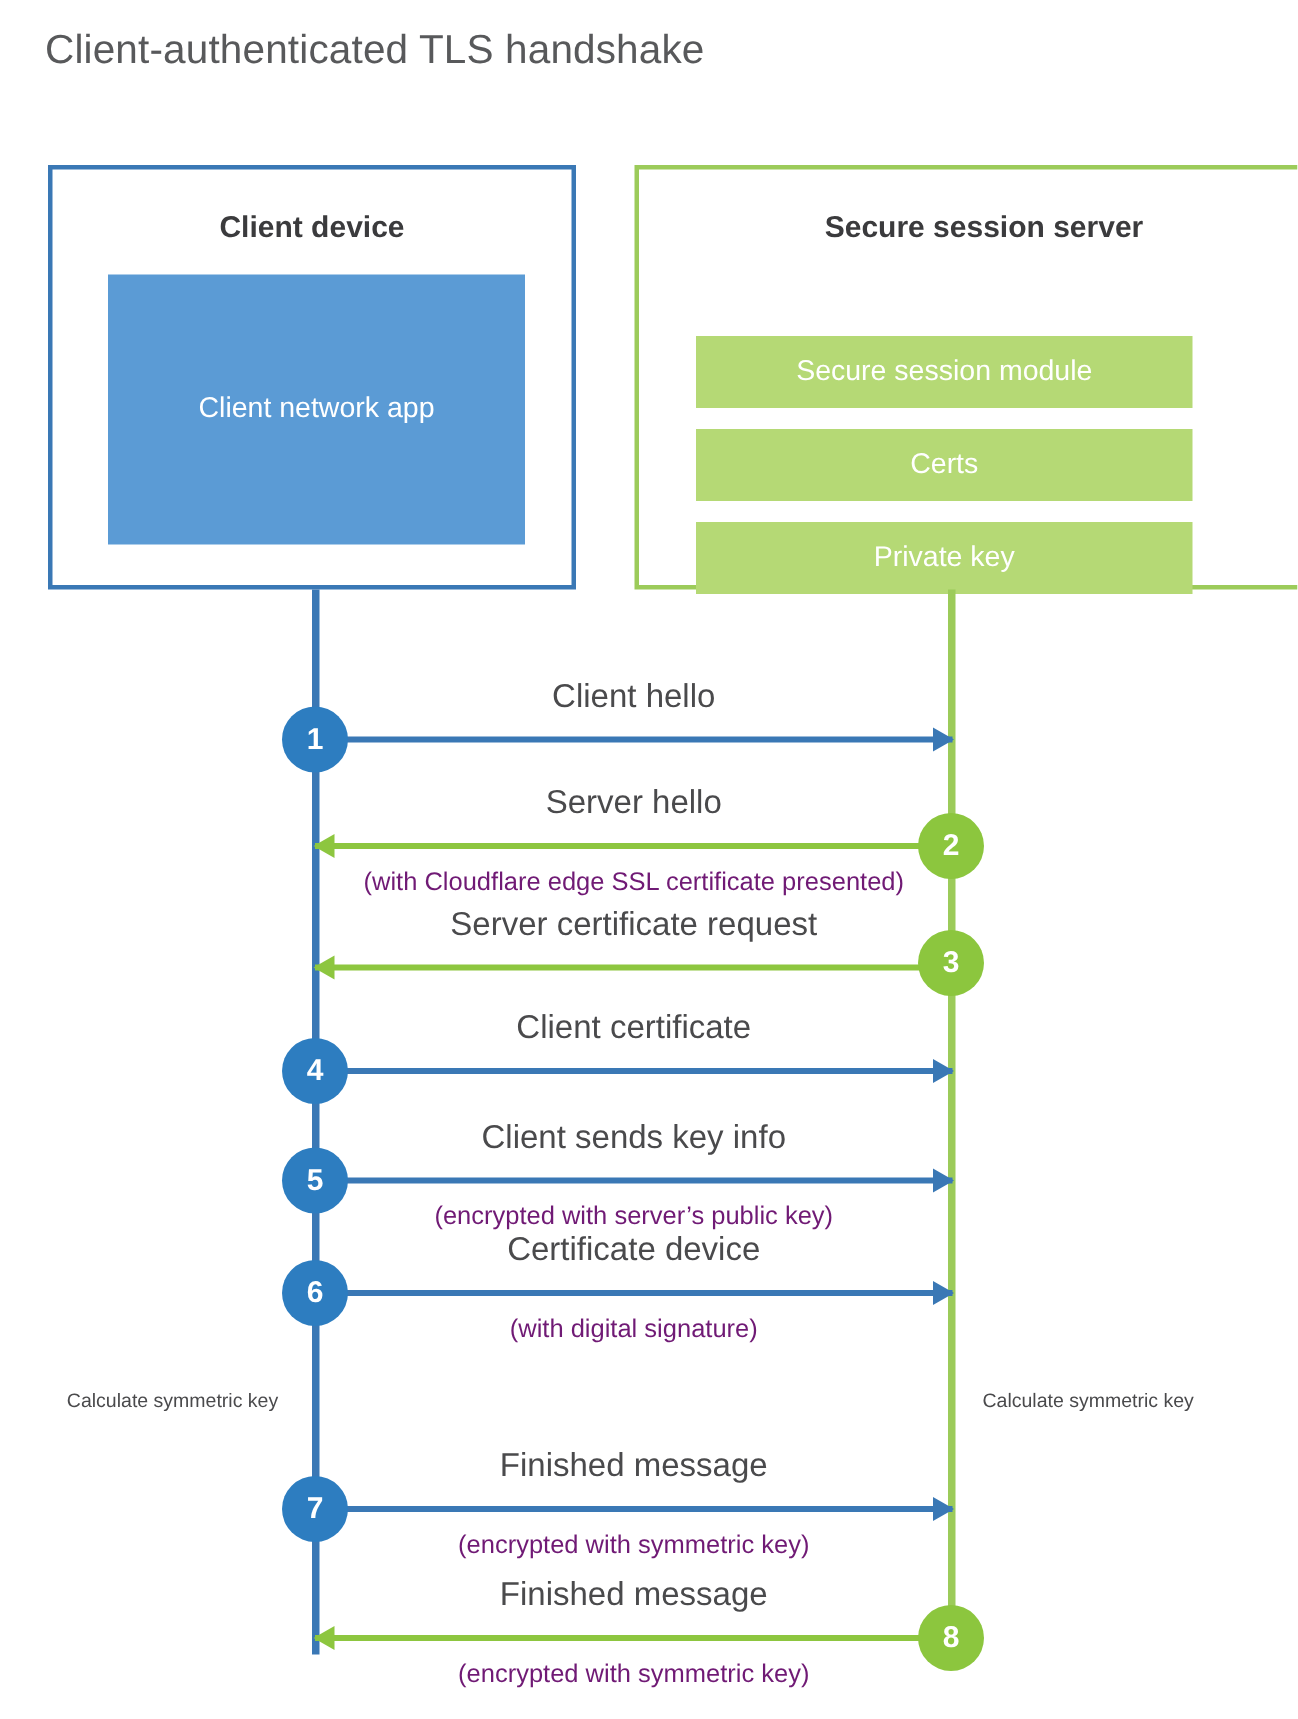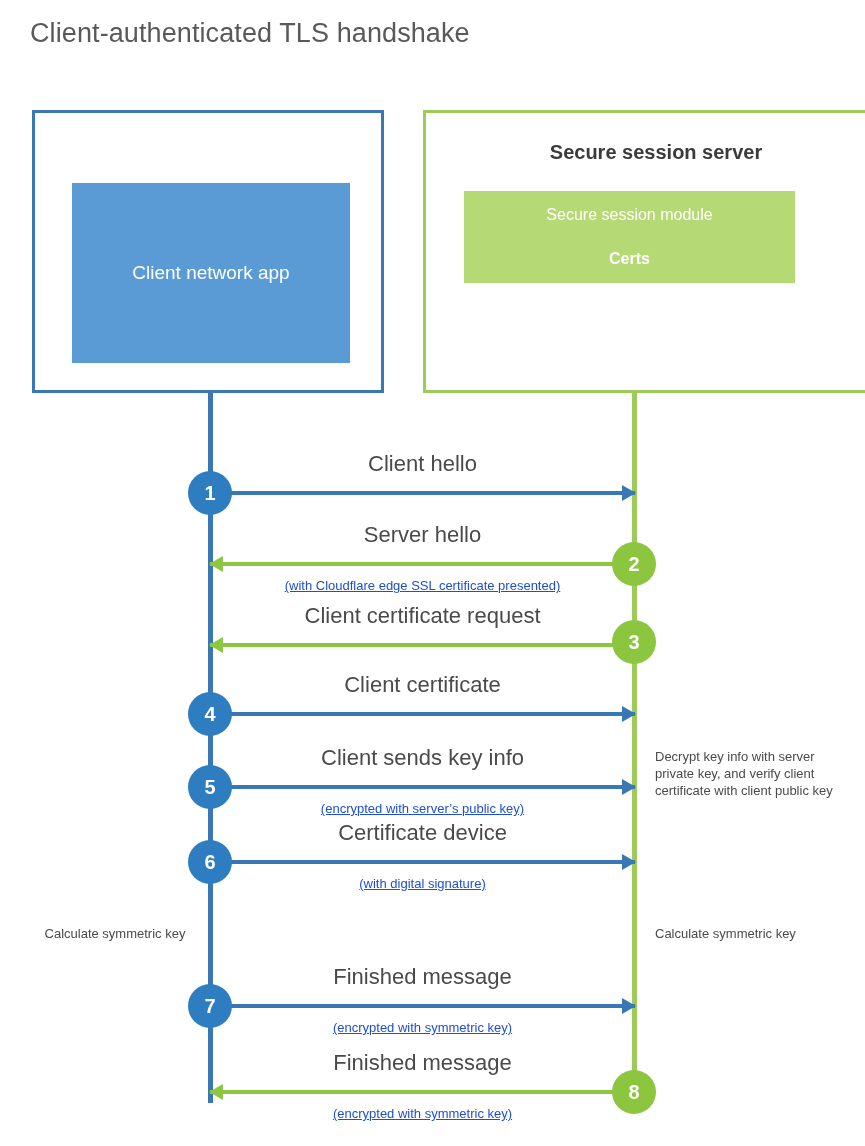--- a/index.html
+++ b/index.html
@@ -77,28 +77,29 @@
     justify-content: center;
   }
 
   .server-item {
     position: absolute;
     left: 38px;
     width: 331px;
     height: 48px;
     background: #b5d975;
     color: #ffffff;
-    font-size: 16px;
+    font-size: 19px;
     display: flex;
     align-items: center;
     justify-content: center;
     text-align: center;
+    margin-top: 33px;
   }
   .server-item.i0 { top: 78px; }
-  .server-item.i1 { top: 122px; font-weight: bold; }
+  .server-item.i1 { top: 140px; }
   .server-item.i2 { top: 202px; }
 
   
   .lifeline {
     position: absolute;
     width: 5px;
     top: 393px;
     height: 710px;
   }
   .lifeline.client { left: 208px; background: #3a78b5; }
@@ -147,24 +148,23 @@
     font-size: 22px;
     color: #4a4a4c;
     white-space: nowrap;
   }
   .msg-sub {
     position: absolute;
     left: 0;
     width: 100%;
     top: 14px;
     text-align: center;
-    font-size: 13px;
-    color: #1d4ed8;
+    font-size: 17px;
+    color: #701a75;
     white-space: nowrap;
-    text-decoration: underline;
   }
 
   
   .step-circle {
     position: absolute;
     width: 44px;
     height: 44px;
     border-radius: 50%;
     display: flex;
     align-items: center;
@@ -203,27 +203,29 @@
   }
 </style>
 </head>
 <body>
 
 <div id="canvas">
 
   <div class="page-title">Client-authenticated TLS handshake</div>
 
   <div class="entity-box client-box">
+    <div class="entity-title">Client device</div>
     <div class="client-app">Client network app</div>
   </div>
 
   <div class="entity-box server-box">
     <div class="entity-title">Secure session server</div>
     <div class="server-item i0">Secure session module</div>
     <div class="server-item i1">Certs</div>
+    <div class="server-item i2">Private key</div>
   </div>
 
   <div class="lifeline client"></div>
   <div class="lifeline server"></div>
 
   <div class="msg" style="top:493px;">
     <div class="msg-label">Client hello</div>
     <div class="arrow-line blue"></div>
     <div class="arrow-head right"></div>
   </div>
@@ -231,21 +233,21 @@
 
   <div class="msg" style="top:564px;">
     <div class="msg-label">Server hello</div>
     <div class="arrow-line green"></div>
     <div class="arrow-head left"></div>
     <div class="msg-sub">(with Cloudflare edge SSL certificate presented)</div>
   </div>
   <div class="step-circle green" style="top:542px;">2</div>
 
   <div class="msg" style="top:645px;">
-    <div class="msg-label">Client certificate request</div>
+    <div class="msg-label">Server certificate request</div>
     <div class="arrow-line green"></div>
     <div class="arrow-head left"></div>
   </div>
   <div class="step-circle green" style="top:620px;">3</div>
 
   <div class="msg" style="top:714px;">
     <div class="msg-label">Client certificate</div>
     <div class="arrow-line blue"></div>
     <div class="arrow-head right"></div>
   </div>
@@ -276,17 +278,16 @@
   <div class="step-circle blue" style="top:984px;">7</div>
 
   <div class="msg" style="top:1092px;">
     <div class="msg-label">Finished message</div>
     <div class="arrow-line green"></div>
     <div class="arrow-head left"></div>
     <div class="msg-sub">(encrypted with symmetric key)</div>
   </div>
   <div class="step-circle green" style="top:1070px;">8</div>
 
-  <div class="side-note note-decrypt">Decrypt key info with server private key, and verify client certificate with client public key</div>
   <div class="side-note note-calc-client">Calculate symmetric key</div>
   <div class="side-note note-calc-server">Calculate symmetric key</div>
 
 </div>
 
 </body></html>

